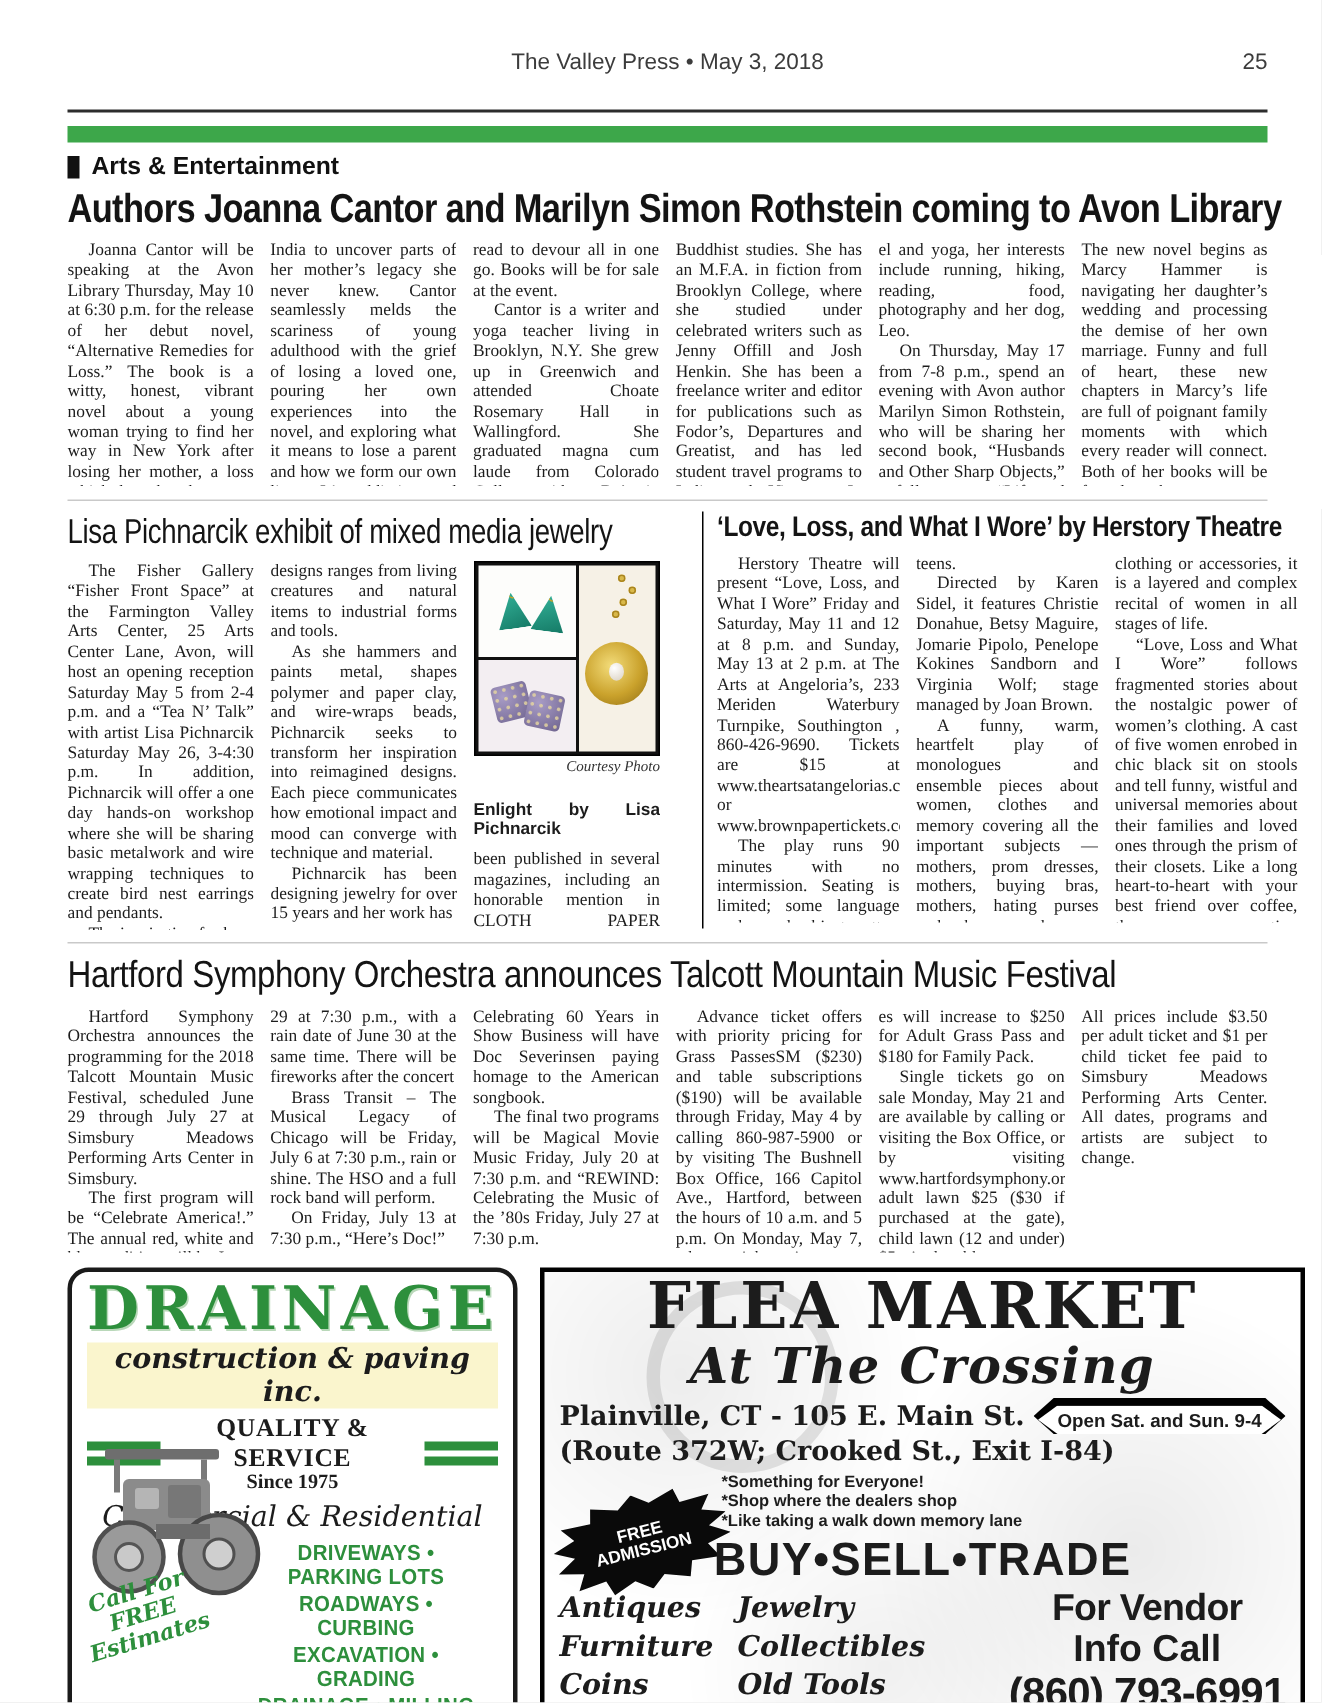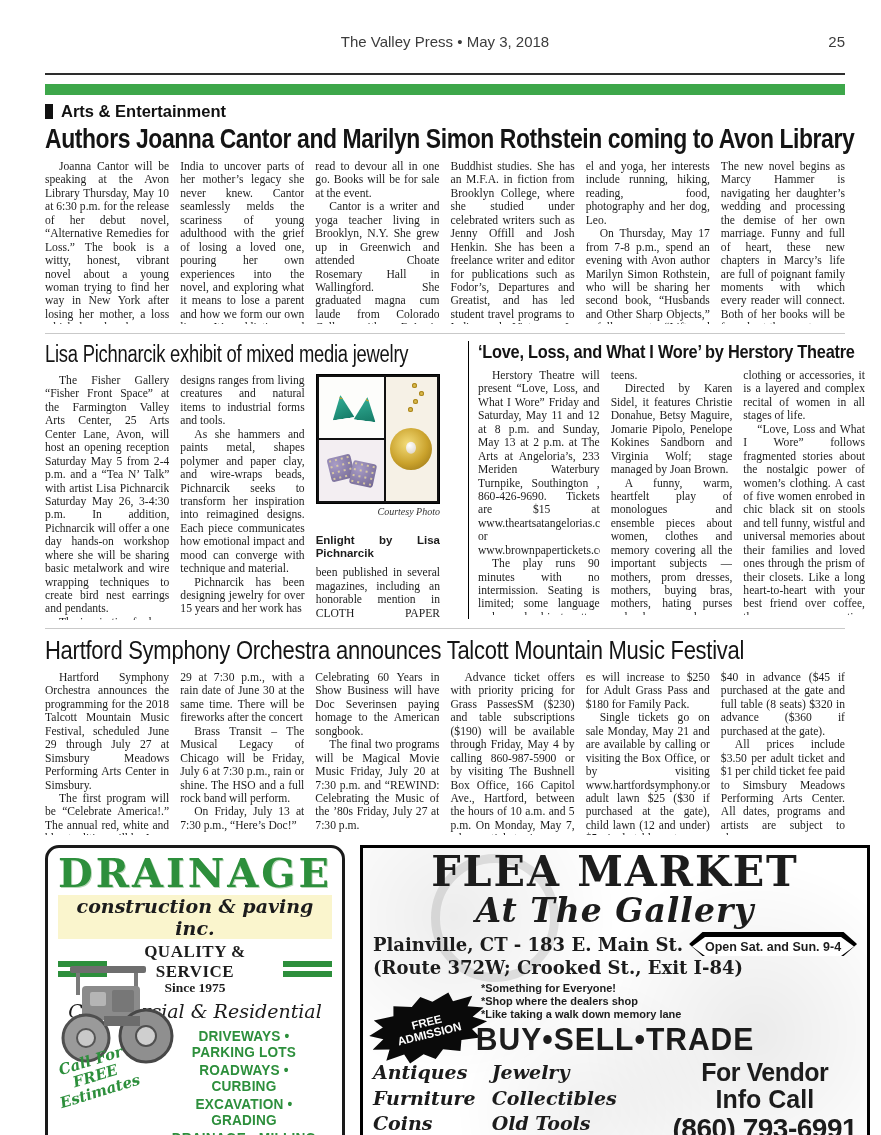--- a/index.html
+++ b/index.html
@@ -258,21 +258,20 @@
             <p>The final two programs will be Magical Movie Music Friday, July 20 at 7:30 p.m. and “REWIND: Celebrating the Music of the ’80s Friday, July 27 at 7:30 p.m.</p>
           </div>
         <div class="col">
             <p>Advance ticket offers with priority pricing for Grass PassesSM ($230) and table subscriptions ($190) will be available through Friday, May 4 by calling 860-987-5900 or by visiting The Bushnell Box Office, 166 Capitol Ave., Hartford, between the hours of 10 a.m. and 5 p.m. On Monday, May 7, advance ticket pric-</p>
           </div>
         <div class="col cont">
             <p>es will increase to $250 for Adult Grass Pass and $180 for Family Pack.</p>
             <p>Single tickets go on sale Monday, May 21 and are available by calling or visiting the Box Office, or by visiting www.hartfordsymphony.org: adult lawn $25 ($30 if purchased at the gate), child lawn (12 and under) $5, single table seat</p>
           </div>
         <div class="col cont">
-            <p>$40 in advance ($45 if purchased at the gate and full table (8 seats) $320 in advance ($360 if purchased at the gate).</p>
             <p>All prices include $3.50 per adult ticket and $1 per child ticket fee paid to Simsbury Meadows Performing Arts Center. All dates, programs and artists are subject to change.</p>
           </div>
       </div>
     </section>
 
     <div class="ads">
 
       <section class="mag">
         <h3 class="mag-name mag-green" style="color: rgb(45, 143, 60);">DRAINAGE</h3>
         <div class="mag-sub mag-cream" style="background: rgb(250, 245, 205);">construction &amp; paving inc.</div>
@@ -316,23 +315,23 @@
         <div class="callfor mag-green" style="color: rgb(45, 143, 60);">
             <p>Call For</p>
             <p>FREE</p>
             <p>Estimates</p>
           </div>
 
       </section>
 
       <section class="flea">
         <h3 class="flea-title">FLEA MARKET</h3>
-        <div class="flea-sub">At The Gallery</div>
+        <div class="flea-sub">At The Crossing</div>
         <div class="locrow">
-          <span class="loc">Plainville, CT - 183 E. Main St.</span>
+          <span class="loc">Plainville, CT - 105 E. Main St.</span>
           <span class="hours">
             <span class="in">Open Sat. and Sun. 9-4</span>
           </span>
         </div>
         <div class="route">(Route 372W; Crooked St., Exit I-84)</div>
         <div class="bullets">
             <p>*Something for Everyone!</p>
             <p>*Shop where the dealers shop</p>
             <p>*Like taking a walk down memory lane</p>
           </div>

